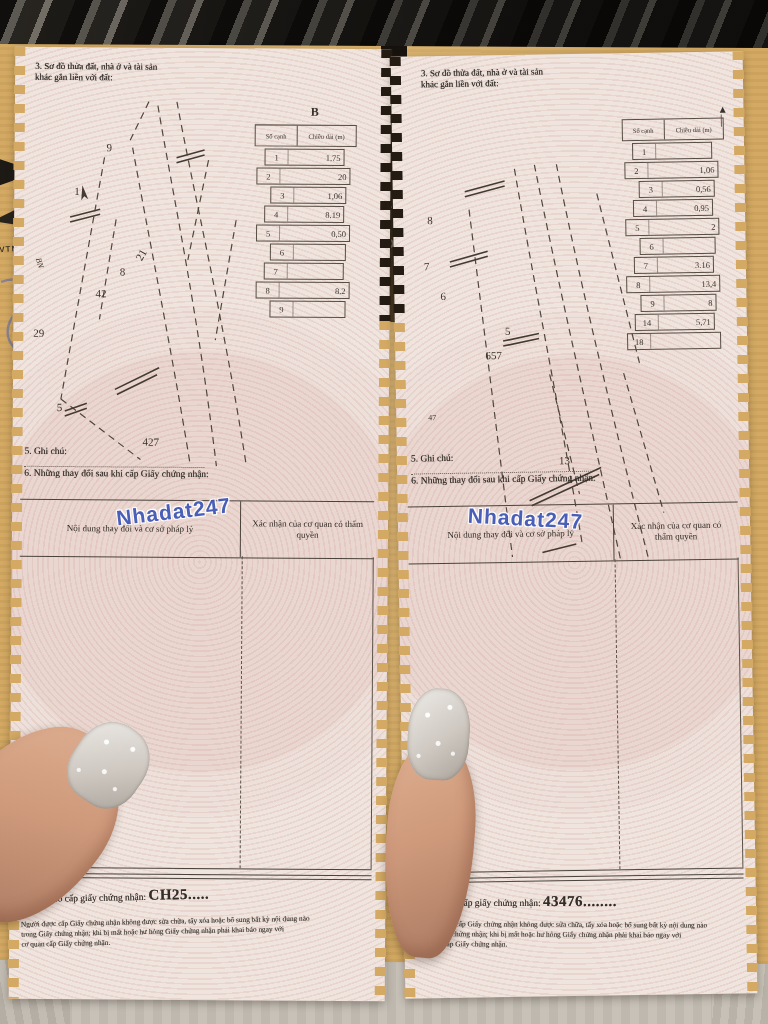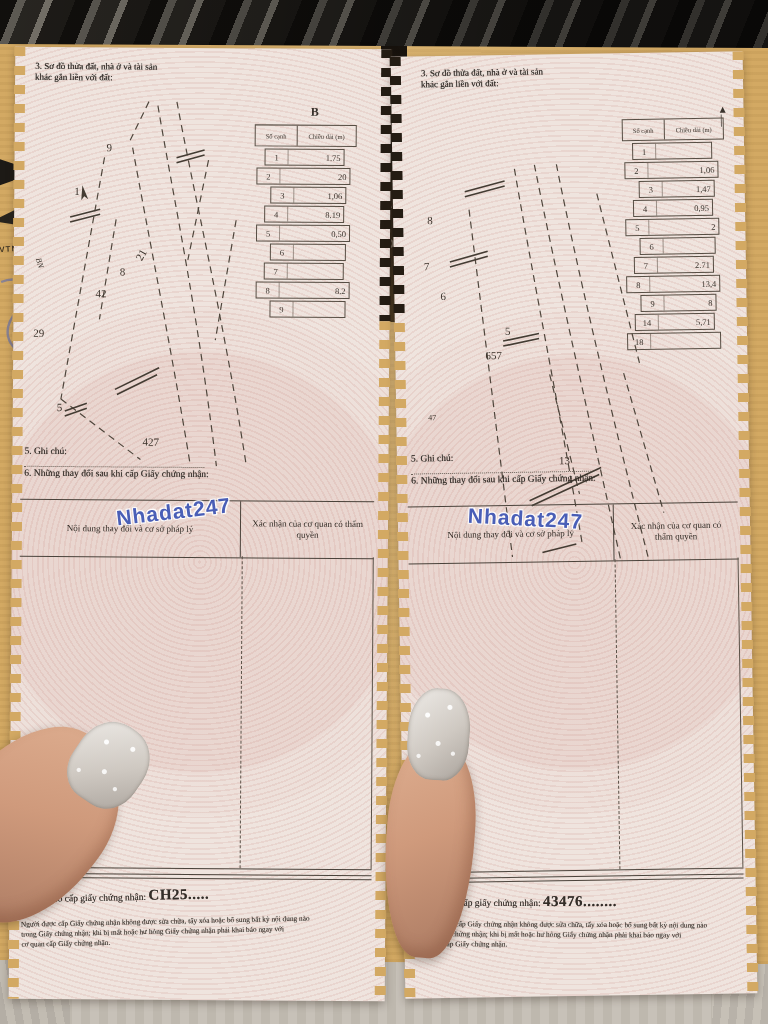--- a/index.html
+++ b/index.html
@@ -386,41 +386,41 @@
             <span class="et-len"></span>
           </div>
 
           <div class="et-row">
             <span class="et-n">2</span>
             <span class="et-len">1,06</span>
           </div>
 
           <div class="et-row">
             <span class="et-n">3</span>
-            <span class="et-len">1,47</span>
+            <span class="et-len">0,56</span>
           </div>
 
           <div class="et-row">
             <span class="et-n">4</span>
             <span class="et-len">0,95</span>
           </div>
 
           <div class="et-row">
             <span class="et-n">5</span>
             <span class="et-len">2</span>
           </div>
 
           <div class="et-row">
             <span class="et-n">6</span>
             <span class="et-len"></span>
           </div>
 
           <div class="et-row">
             <span class="et-n">7</span>
-            <span class="et-len">2.71</span>
+            <span class="et-len">3.16</span>
           </div>
 
           <div class="et-row">
             <span class="et-n">8</span>
             <span class="et-len">13,4</span>
           </div>
 
           <div class="et-row">
             <span class="et-n">9</span>
             <span class="et-len">8</span>

